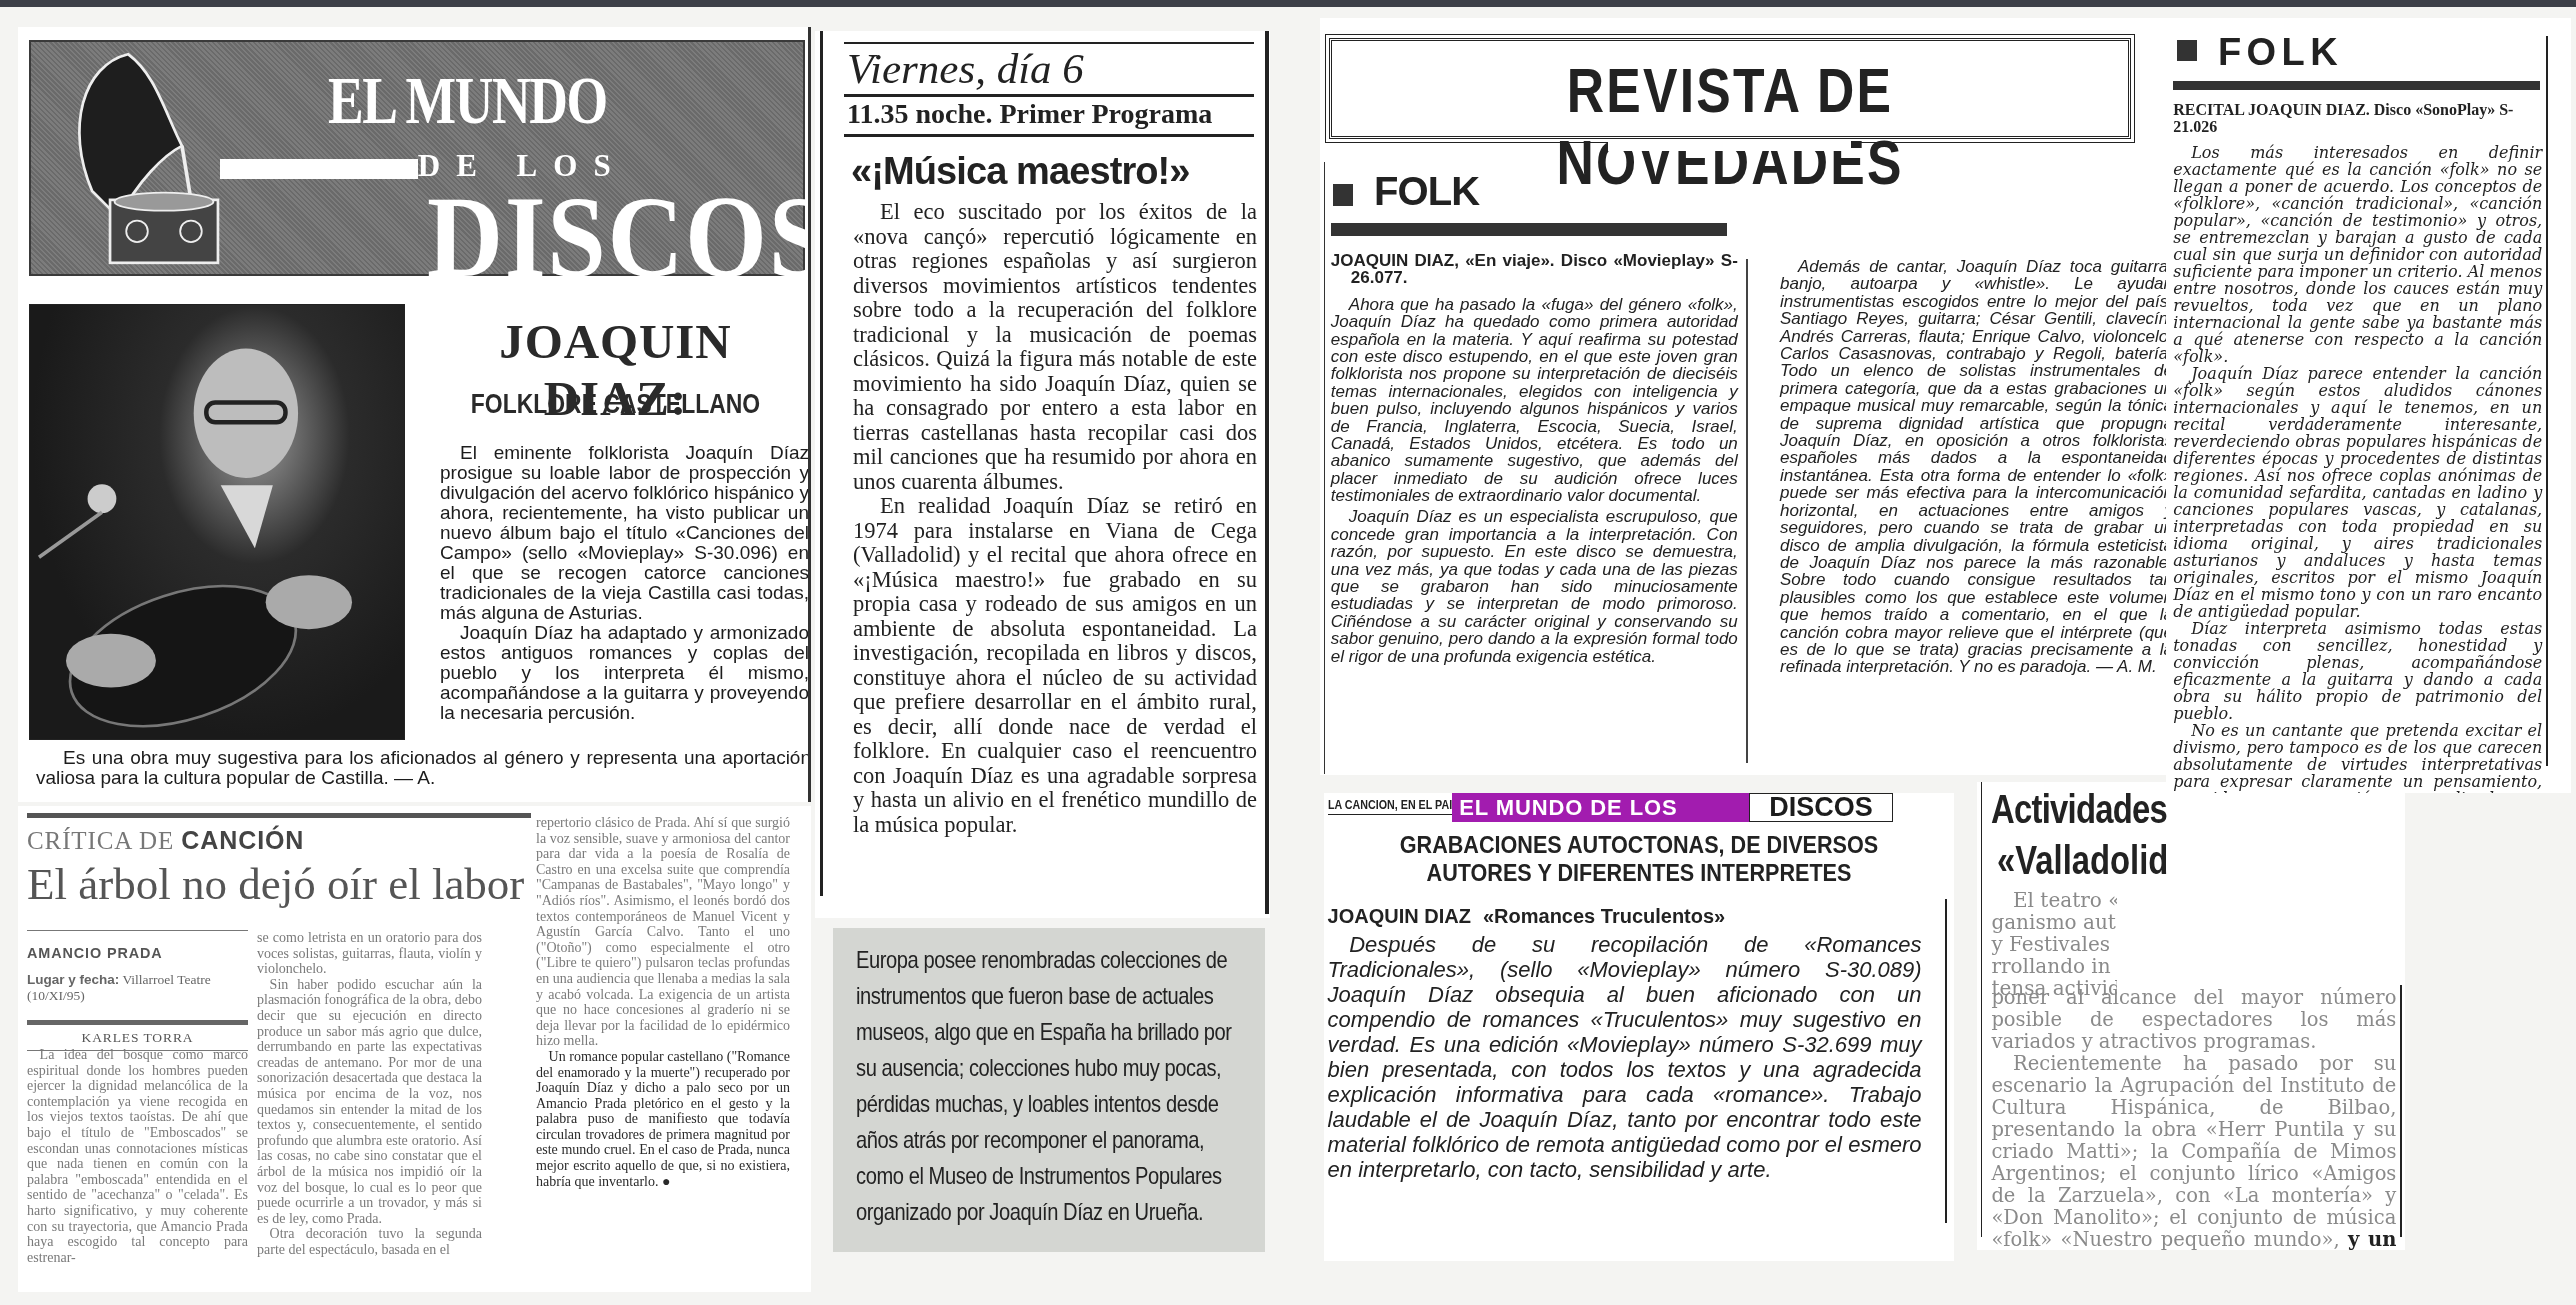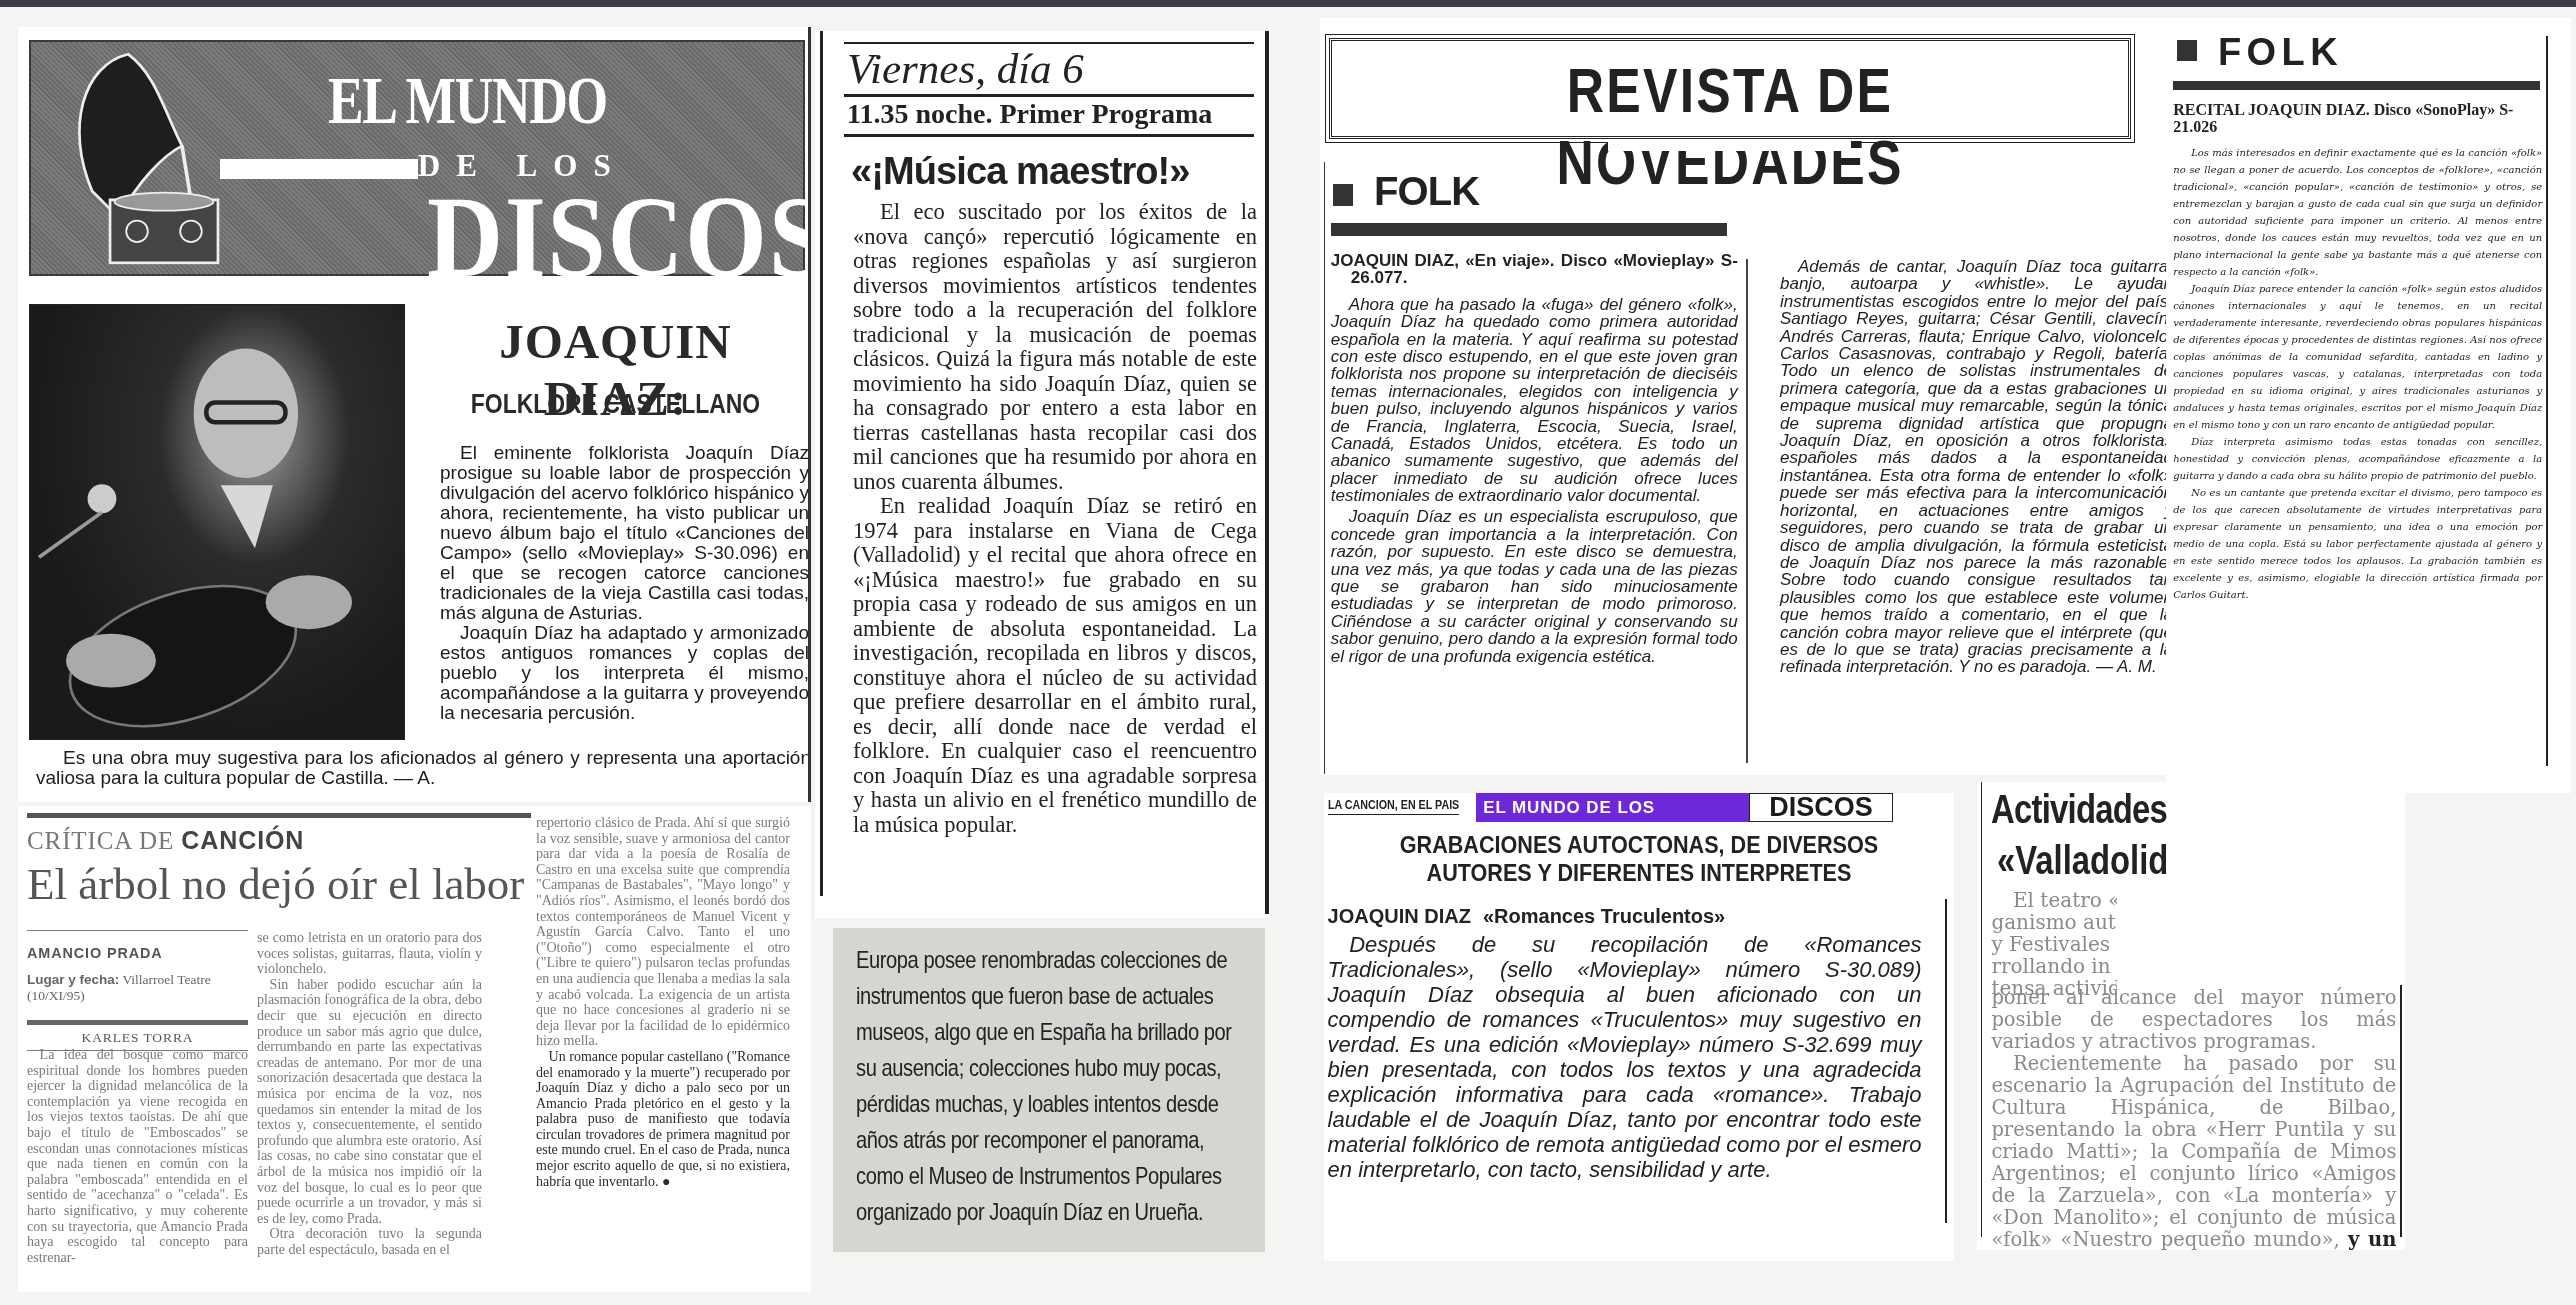--- a/index.html
+++ b/index.html
@@ -72,36 +72,36 @@
   .c5mid { position:absolute; left: 426px; top: 241px; width: 1.8px; height: 504px; background:#444; }
   .c5col { position:absolute; font-family:"Liberation Sans",sans-serif; font-style:italic; font-size: 17px; line-height: 17.4px; color:#222; }
   .c5col p { text-indent: 18px; margin-bottom: 3.6px; }
   .c5col .ref { font-style:normal; font-weight:bold; text-indent: 0; padding-left: 20px; text-indent: -20px; margin-bottom: 9px; }
   #c5a { left: 10.8px; top: 234px; width: 407px; }
   #c5b { left: 460px; top: 240px; width: 393px; }
 
   
   #c6 { left: 1324px; top: 793px; width: 630px; height: 468px; background:#fff; }
   .c6tag { position:absolute; left: 3.6px; top: 5.4px; font-weight:bold; font-size: 12.6px; color:#222; padding-bottom: 1.8px; border-bottom: 1.8px solid #222; transform: scaleX(0.85); transform-origin:left; }
-  .c6mast { position:absolute; left: 128px; top: 0px; width: 297px; height: 29px; background:#6d28d9; color:#fff; font-weight:bold; font-size: 17px; padding-left: 7.2px; line-height: 29px; letter-spacing:0.9px;margin-left:24px; }
+  .c6mast { position:absolute; left: 128px; top: 0px; width: 297px; height: 29px; background:#a21caf; color:#fff; font-weight:bold; font-size: 22px; padding-left: 7.2px; line-height: 29px; letter-spacing:0.9px; }
   .c6disc { position:absolute; left: 425px; top: 0px; width: 144px; height: 29px; border: 1.8px solid #222; font-size: 27px; font-weight: bold; text-align:center; line-height: 27px; background:#fff; }
   .c6head { position:absolute; left: 0; top: 38px; width: 630px; text-align:center; font-weight:bold; font-size: 24px; line-height: 28px; color:#222; transform: scaleX(0.9); transform-origin: center; }
   .c6ref { position:absolute; left: 3.6px; top: 110px; font-weight:bold; font-size: 21.6px; color:#222; }
   .c6ref span { font-size: 20px; }
   .c6body { position:absolute; left: 3.6px; top: 139px; width: 594px; font-style:italic; font-size: 22px; line-height: 25px; color:#222; }
   .c6body p { text-indent: 21.6px; }
   .c6vr { position:absolute; left: 621px; top: 106px; width: 1.8px; height: 324px; background:#222; }
 
   
   #c7 { left: 2166px; top: 18px; width: 405px; height: 775px; background:#fff; }
   .c7folk { position:absolute; left: 52px; top: 12.6px; font-weight:bold; font-size: 38px; letter-spacing: 5.4px; color:#222; }
   .c7bar { position:absolute; left: 7.2px; top: 63px; width: 367px; height: 9px; background:#333; }
   .c7vr { position:absolute; left: 380px; top: 18px; width: 1.8px; height: 730px; background:#222; }
   .c7ref { position:absolute; left: 7.2px; top: 83px; width: 369px; font-family:"Liberation Serif",serif; font-weight:bold; font-size: 16px; line-height: 17px; color:#222; }
-  .c7body { position:absolute; left: 7.2px; top: 126px; width: 369px; font-family:"DejaVu Serif",serif; font-style:italic; font-size: 10px; line-height: 17px; color:#222; }
+  .c7body { position:absolute; left: 7.2px; top: 126px; width: 369px; font-family:"DejaVu Serif",serif; font-style:italic; font-size: 16px; line-height: 17px; color:#222; }
   .c7body p { text-indent: 18px; }
 
   
   #c8 { left: 1977px; top: 782px; width: 428px; height: 468px; background:#fff; }
   .c8vl { position:absolute; left: 3.6px; top: 0; width: 1.8px; height: 455px; background:#222; }
   .c8vr { position:absolute; left: 423px; top: 203px; width: 1.8px; height: 252px; background:#222; }
   .c8h1 { position:absolute; left: 14.4px; top: 5.4px; font-weight:bold; font-size: 40px; color:#222; letter-spacing:-0.9px; white-space:nowrap; transform: scaleX(0.82); transform-origin:left; }
   .c8h2 { position:absolute; left: 20px; top: 56px; font-weight:bold; font-size: 40px; color:#222; white-space:nowrap; transform: scaleX(0.82); transform-origin:left; }
   .c8top { position:absolute; left: 14.4px; top: 95px; width: 126px; font-family:"DejaVu Serif",serif; font-size: 20px; line-height: 22px; color:#8a8a8a; white-space:nowrap; overflow:hidden;margin-top:12px; }
   .c8body { position:absolute; left: 14.4px; top: 205px; width: 405px; font-family:"DejaVu Serif",serif; font-size: 19.5px; line-height: 22px; color:#8a8a8a; }

